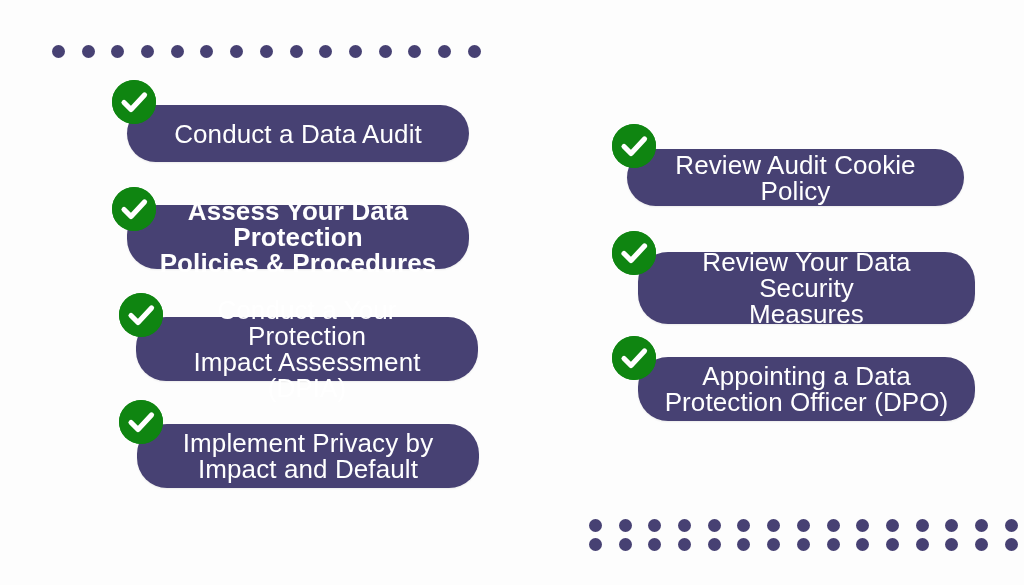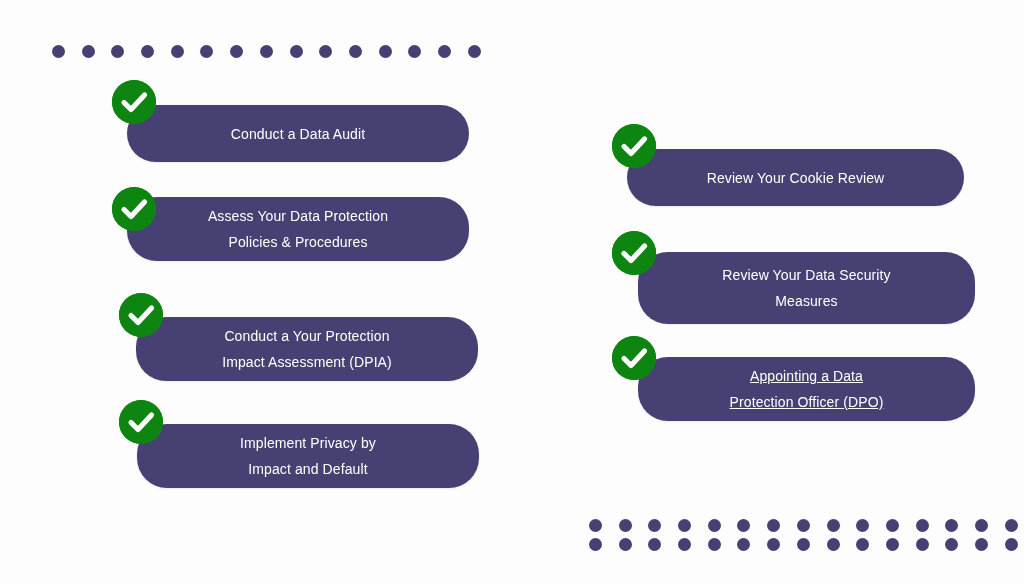--- a/index.html
+++ b/index.html
@@ -60,21 +60,21 @@
   }
   .pill {
     position: absolute;
     background: #474173;
     border-radius: 30px;
     color: #ffffff;
     display: flex;
     align-items: center;
     justify-content: center;
     text-align: center;
-    font-size: 14px;
+    font-size: 26px;
     line-height: 26px;
     letter-spacing: 0.1px;
     box-sizing: border-box;
     padding: 6px 22px;
     box-shadow: 0 1px 2px rgba(0,0,0,0.07);
   }
   .pill-text {
     display: block;
     white-space: pre-line;
   }
@@ -90,37 +90,37 @@
   .badge svg {
     display: block;
     width: 44px;
     height: 44px;
   }
 
   
   #item-0 .pill  { left: 127px; top: 105px; width: 342px; height: 57px; }
   #item-0 .badge { left: 112px; top: 80px; }
 
-  #item-1 .pill  { left: 127px; top: 197px; width: 342px; height: 64px; }
+  #item-1 .pill  { left: 127px; top: 205px; width: 342px; height: 64px; font-weight: bold; }
   #item-1 .badge { left: 112px; top: 187px; }
 
   #item-2 .pill  { left: 136px; top: 317px; width: 342px; height: 64px; }
   #item-2 .badge { left: 119px; top: 293px; }
 
   #item-3 .pill  { left: 137px; top: 424px; width: 342px; height: 64px; }
   #item-3 .badge { left: 119px; top: 400px; }
 
   
   #item-4 .pill  { left: 627px; top: 149px; width: 337px; height: 57px; }
   #item-4 .badge { left: 612px; top: 124px; }
 
   #item-5 .pill  { left: 638px; top: 252px; width: 337px; height: 72px; }
   #item-5 .badge { left: 612px; top: 231px; }
 
-  #item-6 .pill  { left: 638px; top: 357px; width: 337px; height: 64px; text-decoration: underline; }
+  #item-6 .pill  { left: 638px; top: 357px; width: 337px; height: 64px; }
   #item-6 .badge { left: 612px; top: 336px; }
 </style>
 </head>
 <body>
 
 <div class="canvas">
 
   <div class="dot-row" id="dots-top">
     <span class="dot"></span>
     <span class="dot"></span>
@@ -191,21 +191,21 @@
   </div>
 
   <div class="item" id="item-4">
     <span class="badge">
       <svg viewBox="0 0 44 44" aria-hidden="true">
         <circle cx="22" cy="22" r="22" fill="#0f8511"></circle>
         <path d="M12 22.5 L19 29.5 L32.5 15" fill="none" stroke="#ffffff" stroke-width="5.2" stroke-linecap="round" stroke-linejoin="round"></path>
       </svg>
     </span>
     <div class="pill">
-      <span class="pill-text">Review Your Cookie Review</span>
+      <span class="pill-text">Review Audit Cookie Policy</span>
     </div>
   </div>
 
   <div class="item" id="item-5">
     <span class="badge">
       <svg viewBox="0 0 44 44" aria-hidden="true">
         <circle cx="22" cy="22" r="22" fill="#0f8511"></circle>
         <path d="M12 22.5 L19 29.5 L32.5 15" fill="none" stroke="#ffffff" stroke-width="5.2" stroke-linecap="round" stroke-linejoin="round"></path>
       </svg>
     </span>

